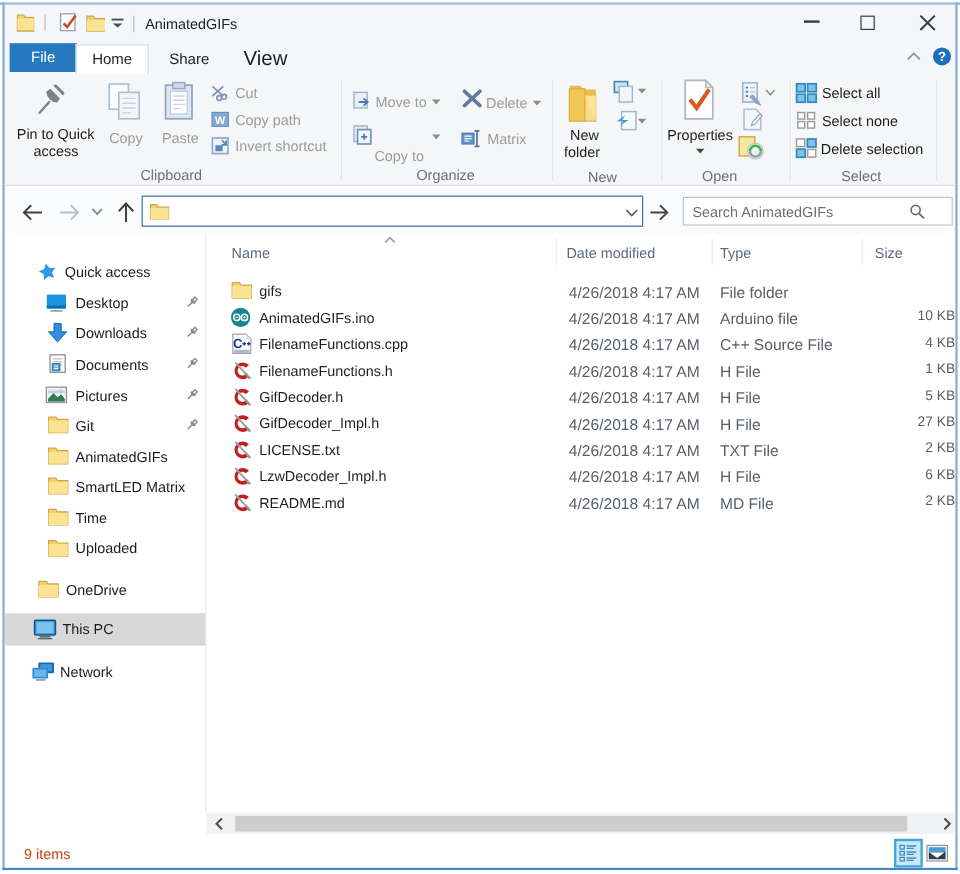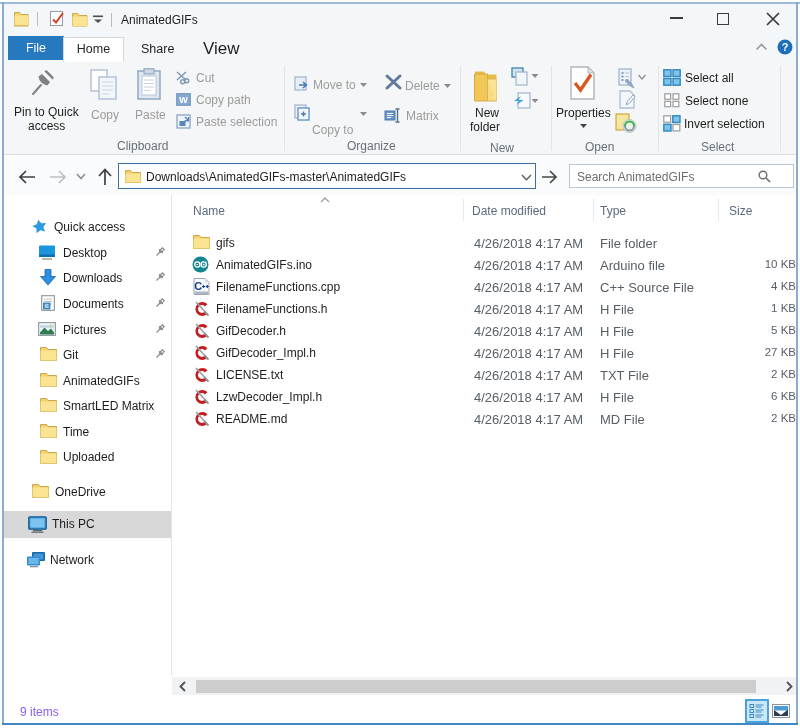--- a/index.html
+++ b/index.html
@@ -113,21 +113,21 @@
   <svg style="left:176px;top:93px" width="15" height="13" viewBox="0 0 15 13">
     <rect x="0.7" y="0.7" width="13.6" height="11.6" fill="#87a9cf" stroke="#6b90bb"></rect>
     <text x="7.5" y="10" font-size="9" font-weight="bold" fill="#fff" text-anchor="middle" font-family="Liberation Sans">W</text>
   </svg>
   <div class="txt gray" style="left:196px;top:93px">Copy path</div>
   <svg style="left:176px;top:114px" width="15" height="15" viewBox="0 0 15 15">
     <rect x="1" y="1" width="13" height="13" fill="#eef3f8" stroke="#8aa5c5" stroke-width="1.3"></rect>
     <rect x="3.5" y="7" width="6" height="5" fill="#5b84b8"></rect>
     <path d="M9 3 l3.5 3.5 M12.5 3 v3.8 h-3.8" stroke="#5b84b8" stroke-width="1.4" fill="none"></path>
   </svg>
-  <div class="txt gray" style="left:196px;top:115px">Paste selection</div>
+  <div class="txt gray" style="left:196px;top:115px">Invert shortcut</div>
   <div class="glabel" style="left:117px;top:139px">Clipboard</div>
 
   <svg style="left:294px;top:76px" width="16" height="16" viewBox="0 0 16 16">
     <rect x="1" y="1" width="11" height="13" fill="#e9eef4" stroke="#9fb4cd" stroke-width="1.2"></rect>
     <path d="M5 9 h7 M9 6 l3.4 3 l-3.4 3" fill="none" stroke="#4d7ab5" stroke-width="1.6"></path>
   </svg>
   <div class="txt gray" style="left:313px;top:78px">Move to</div>
   <svg style="left:359px;top:82px" width="9" height="6" viewBox="0 0 9 6">
       <path d="M1 1 L4.5 5 L8 1" fill="#8b8b8b"></path>
     </svg>
@@ -222,21 +222,21 @@
     <rect x="0.8" y="8.3" width="5.8" height="5.4" fill="#fff" stroke="#9b9b9b" stroke-width="1.2"></rect>
     <rect x="9" y="8.3" width="5.8" height="5.4" fill="#fff" stroke="#9b9b9b" stroke-width="1.2"></rect>
   </svg>
   <div class="txt" style="left:685px;top:94px">Select none</div>
   <svg style="left:663px;top:115px" width="18" height="17" viewBox="0 0 18 17">
     <rect x="0.8" y="0.8" width="6.8" height="6.4" fill="#fff" stroke="#9b9b9b" stroke-width="1.2"></rect>
     <rect x="9.8" y="0.8" width="7.2" height="6.7" fill="#7ec3e8" stroke="#2f88c0" stroke-width="1.4"></rect>
     <rect x="0.8" y="9.3" width="7.2" height="6.7" fill="#7ec3e8" stroke="#2f88c0" stroke-width="1.4"></rect>
     <rect x="10" y="9.5" width="6.8" height="6.4" fill="#fff" stroke="#9b9b9b" stroke-width="1.2"></rect>
   </svg>
-  <div class="txt" style="left:684px;top:117px">Invert selection</div>
+  <div class="txt" style="left:684px;top:117px">Delete selection</div>
   <div class="glabel" style="left:701px;top:140px">Select</div>
   <div class="abs" id="addrrow"></div>
 
   <svg style="left:18px;top:170px" width="18" height="14" viewBox="0 0 18 14">
     <path d="M8 1 L2 7 L8 13 M2 7 H17" fill="none" stroke="#3f3f3f" stroke-width="1.7"></path>
   </svg>
   <svg style="left:49px;top:170px" width="18" height="14" viewBox="0 0 18 14">
     <path d="M10 1 L16 7 L10 13 M16 7 H1" fill="none" stroke="#bcc0c4" stroke-width="1.7"></path>
   </svg>
   <svg style="left:76px;top:173px" width="10" height="7" viewBox="0 0 10 7">
@@ -244,21 +244,20 @@
   </svg>
   <svg style="left:98px;top:168px" width="14" height="18" viewBox="0 0 14 18">
     <path d="M7 17 V2 M1 8 L7 1.5 L13 8" fill="none" stroke="#3f3f3f" stroke-width="1.7"></path>
   </svg>
 
   <div class="abs" style="left:118px;top:163px;width:418px;height:26px;background:#fff;border:1.5px solid #3d6da8"></div>
   <svg style="left:125px;top:169px" width="16" height="15" viewBox="0 0 16 15">
     <path d="M0.5 1.5 h5 l1.5 2 h8.5 v10 h-15z" fill="#f3d26d" stroke="#caa64d" stroke-width="1"></path>
     <path d="M0.5 4.5 h15 v9 h-15z" fill="#fbe491"></path>
   </svg>
-  <div class="txt" style="left:146px;top:170px">Downloads\AnimatedGIFs-master\AnimatedGIFs</div>
   <svg style="left:521px;top:174px" width="11" height="7" viewBox="0 0 11 7">
     <path d="M1 1 L5.5 5.7 L10 1" fill="none" stroke="#5b5b5b" stroke-width="1.4"></path>
   </svg>
   <svg style="left:541px;top:170px" width="16" height="14" viewBox="0 0 16 14">
     <path d="M9 1 L15 7 L9 13 M15 7 H1" fill="none" stroke="#474747" stroke-width="1.7"></path>
   </svg>
 
   <div class="abs" style="left:569px;top:164px;width:225px;height:24px;background:#fff;border:1px solid #bcc6d1"></div>
   <div class="txt" style="left:577px;top:170px;color:#6d6d6d">Search AnimatedGIFs</div>
   <svg style="left:758px;top:170px" width="13" height="13" viewBox="0 0 13 13">
@@ -462,21 +461,21 @@
 
   <div class="abs" style="left:172px;top:677px;width:624px;height:18px;background:#f1f2f3"></div>
   <div class="abs" style="left:196px;top:680px;width:560px;height:13px;background:#cdcdcd"></div>
   <svg style="left:179px;top:681px" width="7" height="11" viewBox="0 0 7 11">
       <path d="M6 1 L1.5 5.5 L6 10" fill="none" stroke="#505050" stroke-width="1.8"></path>
     </svg>
   <svg style="left:786px;top:681px" width="7" height="11" viewBox="0 0 7 11">
       <path d="M1 1 L5.5 5.5 L1 10" fill="none" stroke="#505050" stroke-width="1.8"></path>
     </svg>
   <div class="abs" id="statusbar"></div>
-  <div class="txt" style="left:20px;top:705px;color:#8b5cf6">9 items</div>
+  <div class="txt" style="left:20px;top:705px;color:#c2410c">9 items</div>
 
   <div class="abs" style="left:745px;top:699px;width:24px;height:24px;background:#cbe8f8;border:2px solid #49a3dc"></div>
   <svg style="left:749px;top:703px" width="16" height="16" viewBox="0 0 16 16">
     <rect x="1" y="1.5" width="3.6" height="3" fill="none" stroke="#3f88c5" stroke-width="1"></rect>
     <rect x="1" y="6.5" width="3.6" height="3" fill="none" stroke="#3f88c5" stroke-width="1"></rect>
     <rect x="1" y="11.5" width="3.6" height="3" fill="none" stroke="#3f88c5" stroke-width="1"></rect>
     <path d="M6.5 2 h8 M6.5 4 h6 M6.5 7 h8 M6.5 9 h6 M6.5 12 h8 M6.5 14 h6" stroke="#3f88c5" stroke-width="1.1"></path>
   </svg>
   <div class="abs" style="left:772px;top:704px;width:18px;height:14px;background:#fff;border:1px solid #8a949e"></div>
   <svg style="left:774px;top:706px" width="14" height="10" viewBox="0 0 14 10">

